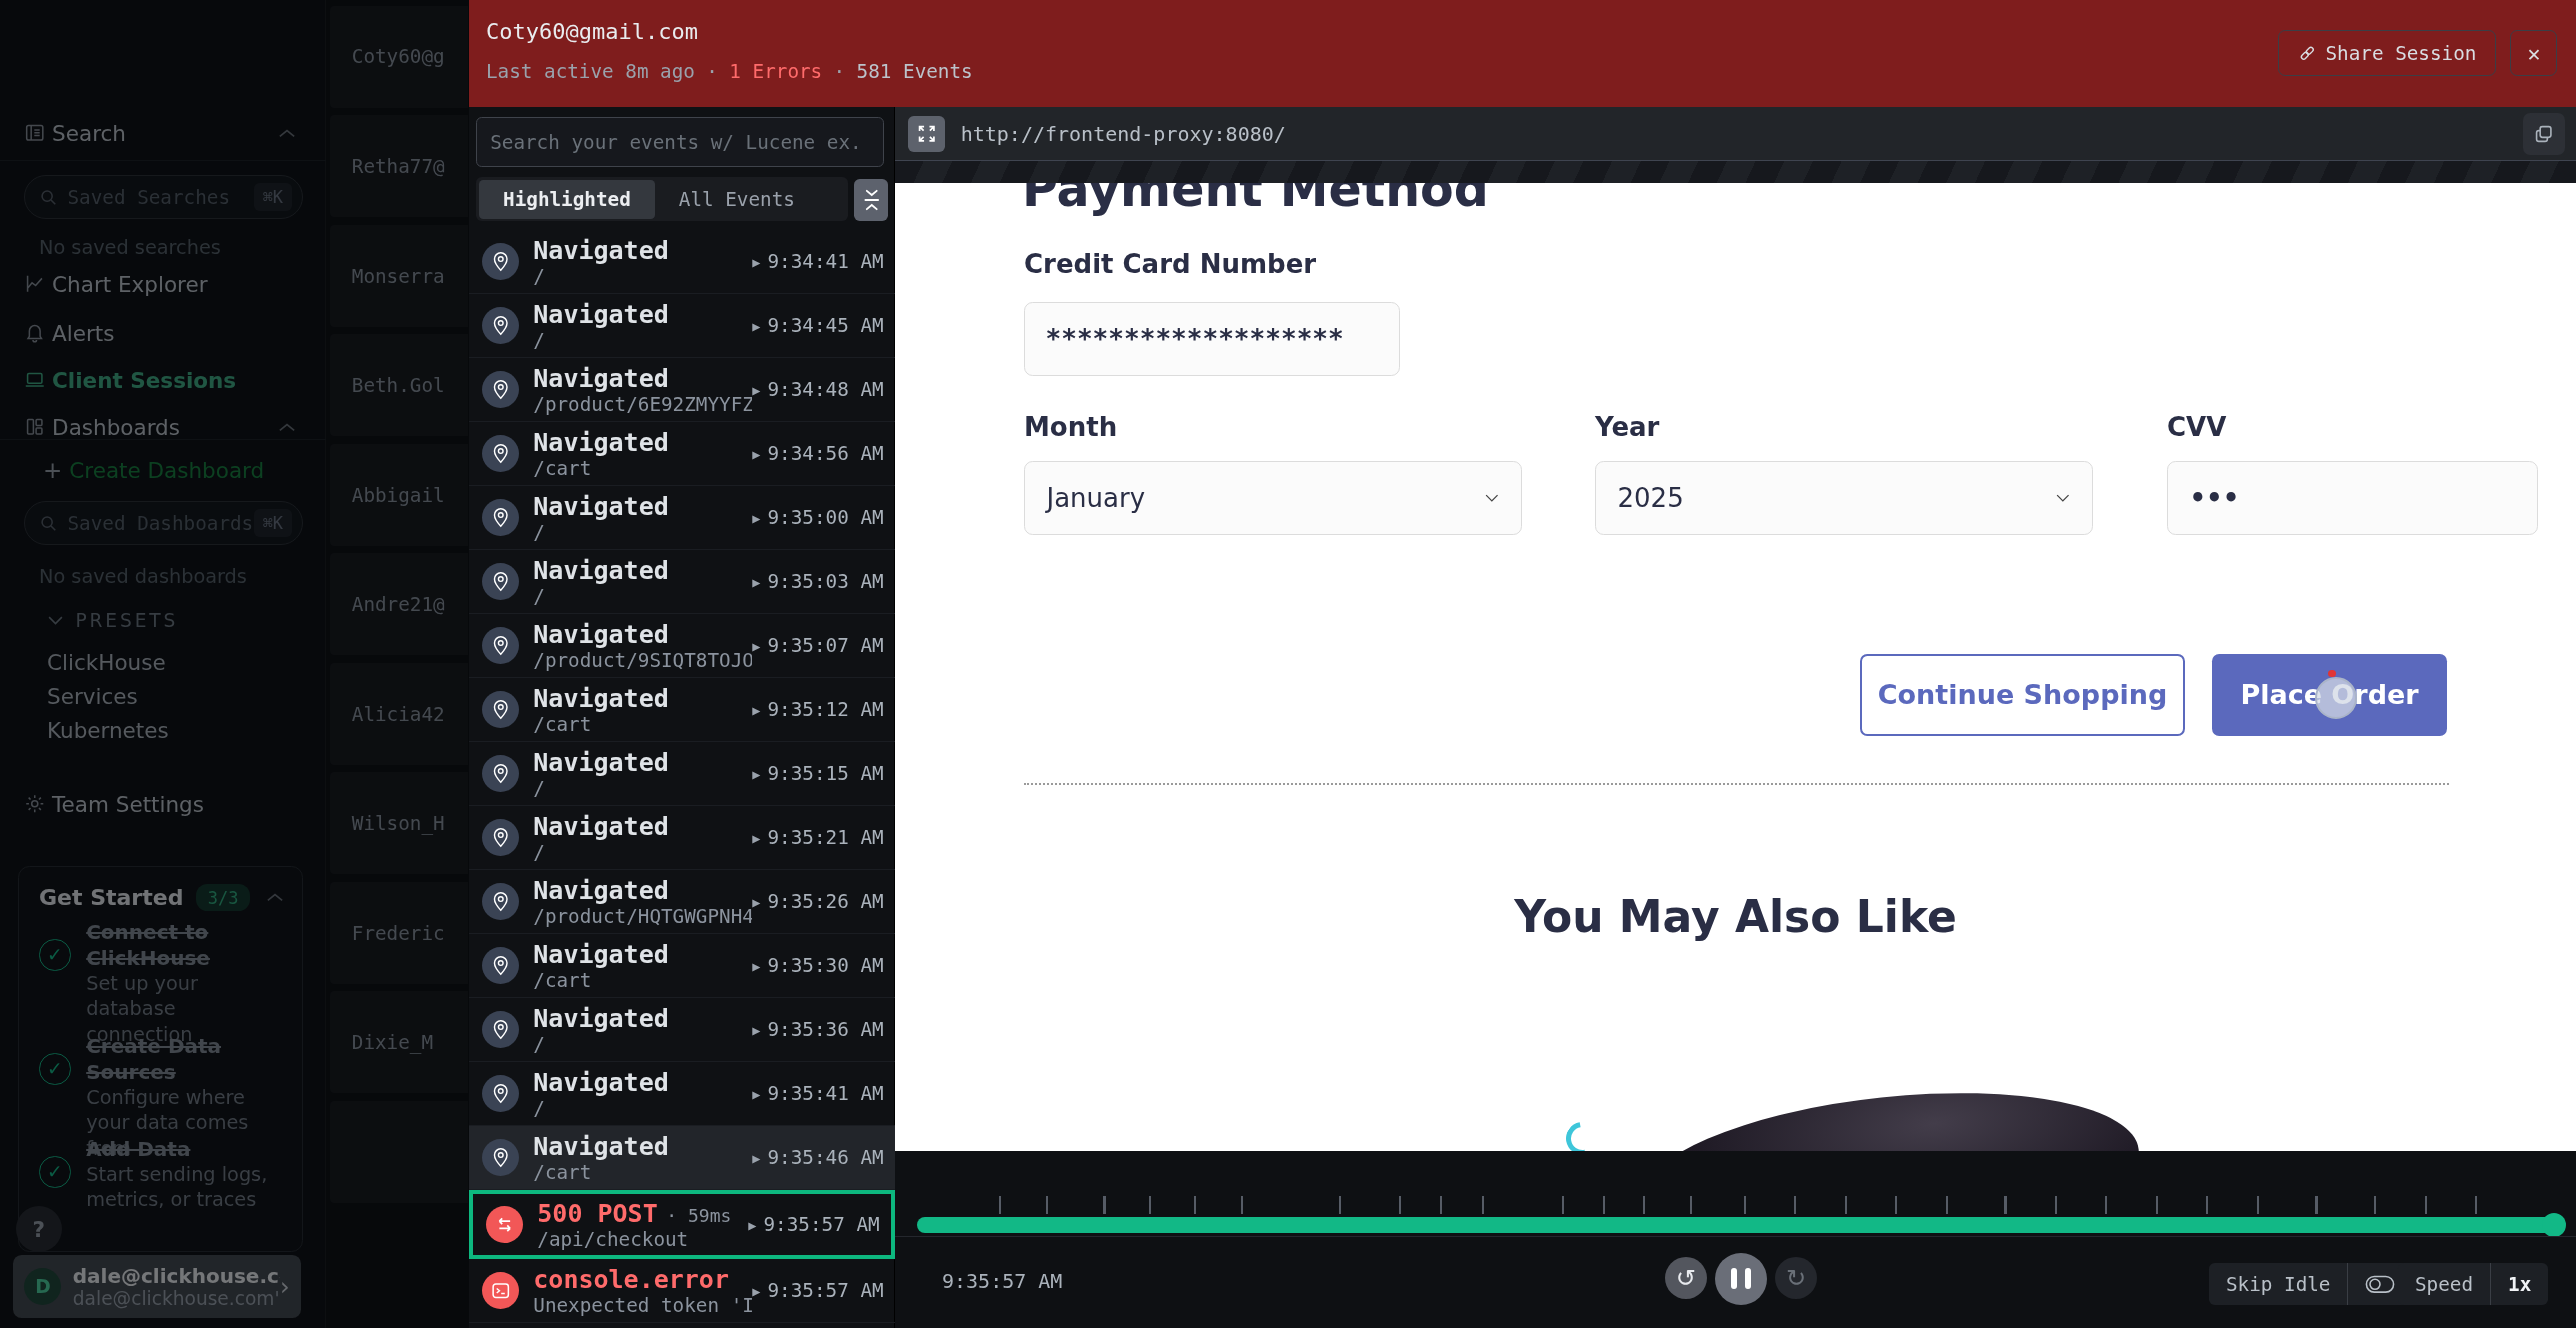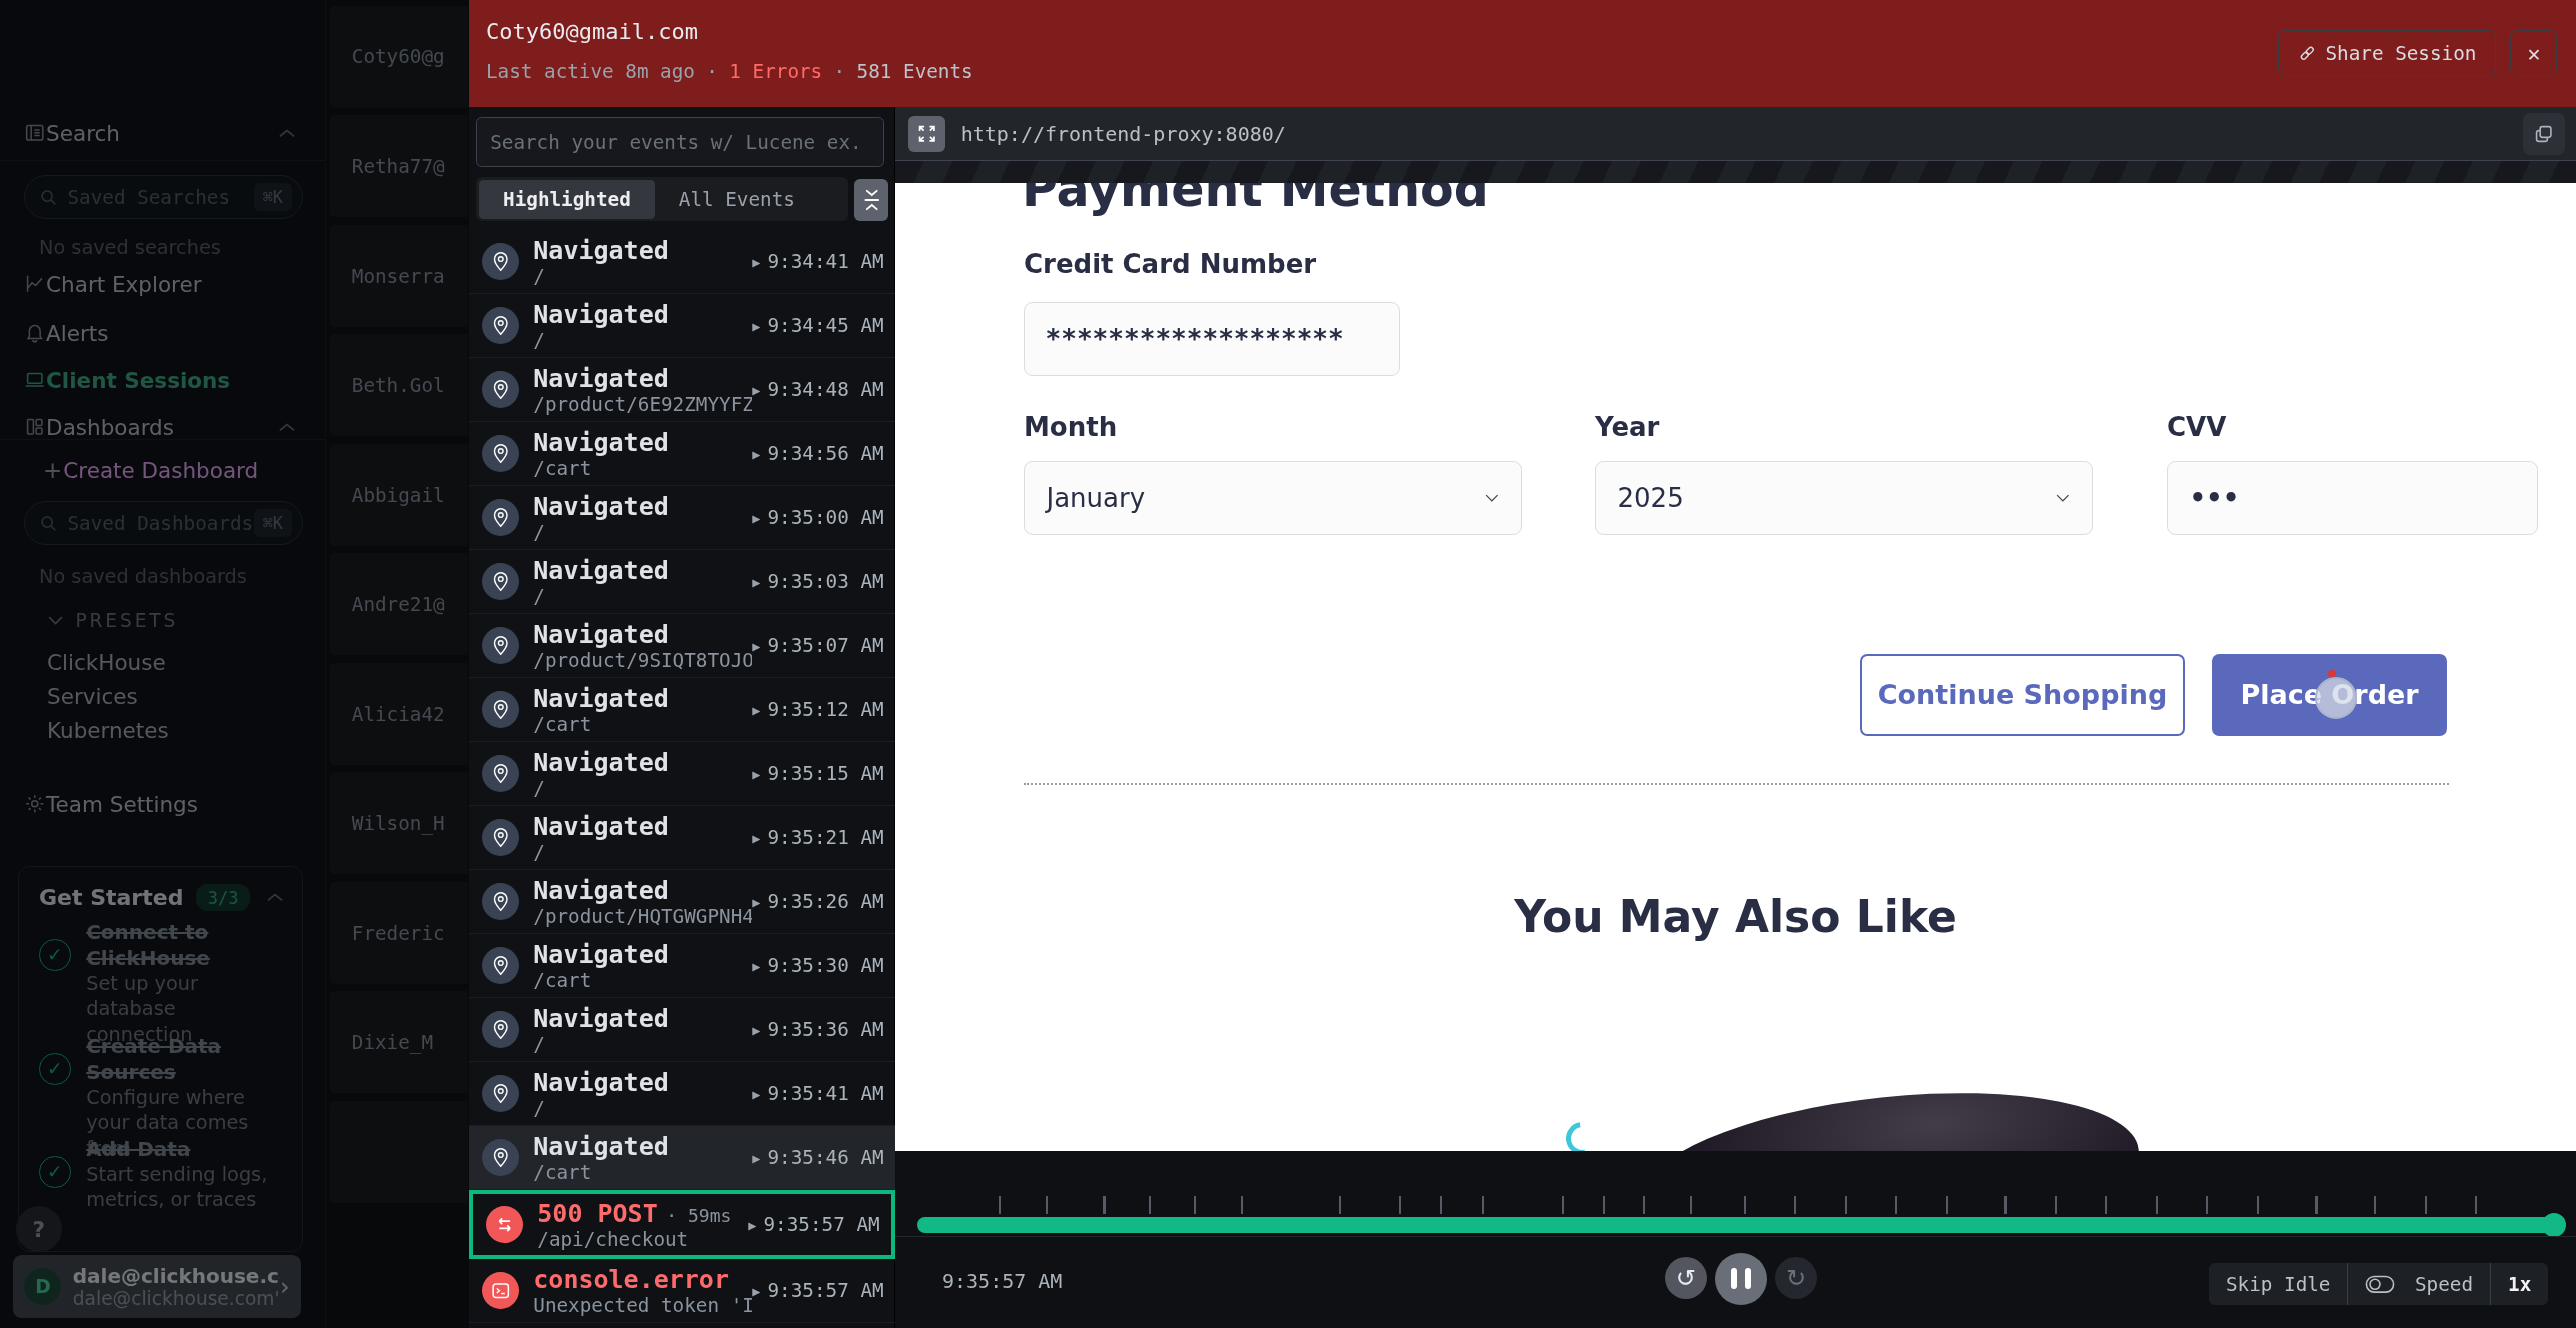--- a/index.html
+++ b/index.html
@@ -14,21 +14,21 @@
   .logo-hex { position:absolute; left:23.6px; top:2.9px; width:39px; height:43px; background:#2e9e4f;
               clip-path:polygon(50% 0,100% 25%,100% 75%,50% 100%,0 75%,0 25%); display:flex; align-items:center; justify-content:center; }
   .logo-hex svg { width:21.5px; height:24px; }
   .logo-title { position:absolute; left:57px; top:7.2px; font-size:24px; font-weight:bold; color:#d6dade; letter-spacing:0.7px;
                 font-family:"DejaVu Sans Mono","Liberation Mono",monospace; }
   .panel-toggle { position:absolute; right:26px; top:7.2px; width:27px; height:27px; border:1.4px solid #4a4f57; border-radius:5.7px; }
   .panel-toggle::after { content:""; position:absolute; left:7.2px; top:0; bottom:0; width:1.4px; background:#4a4f57; }
 
   .side-item { position:absolute; left:0; width:326px; height:42px; display:flex; align-items:center; }
   .side-item .ic { width:21.5px; height:21.5px; margin-left:23.6px; flex:0 0 auto; }
-  .side-item .lb { margin-left:1px; font-size:21.5px; color:#bfc5cc; }
+  .side-item .lb { margin-left:7px; font-size:21.5px; color:#bfc5cc; }
   .side-item .chev { margin-left:auto; margin-right:29px; }
   .side-item.active .lb { color:#3fae85; font-weight:bold; }
   .divider { position:absolute; left:0; width:326px; height:0; border-top:0.7px solid #1b1e23; }
 
   .pill-input { position:absolute; left:23.6px; width:279px; height:44px; border:1.4px solid #2a2e34; border-radius:22px;
                 background:#101317; display:flex; align-items:center; padding:0 10px 0 14.3px; }
   .pill-input .glass { width:18.6px; height:18.6px; flex:0 0 auto; }
   .pill-input .ph { margin-left:10px; font-size:19.3px; color:#555e68; flex:1 1 auto; white-space:nowrap; overflow:hidden; }
   .pill-input .kbd { font-size:17px; color:#6a7280; background:#1d2127; border-radius:5.7px; padding:4.3px 8.6px; }
 
@@ -242,21 +242,21 @@
             <svg width="20" height="13" viewBox="0 0 28 18" fill="none" stroke="#6a7078" stroke-width="2.4">
               <path d="M4 13l10-8 10 8"></path>
             </svg>
           </span>
   </div>
       </div>
 
     <div class="divider" style="top:439px;"></div>
     <div class="side-item" style="top:449px;">
       <span style="margin-left:43px; color:#9aa1ab; font-size:23px;">+</span>
-      <span class="lb" style="color:#f0abfc;">Create Dashboard</span>
+      <span class="lb" style="color:#15803d;">Create Dashboard</span>
     </div>
 
     <div class="pill-input" style="top:501px;">
       <span class="glass">
         <svg viewBox="0 0 24 24" fill="none" stroke="#565e68" stroke-width="2">
             <circle cx="10.5" cy="10.5" r="6.5"></circle>
             <path d="M15.5 15.5L21 21"></path>
           </svg>
       </span>
       <span class="ph mono">Saved Dashboards</span>

